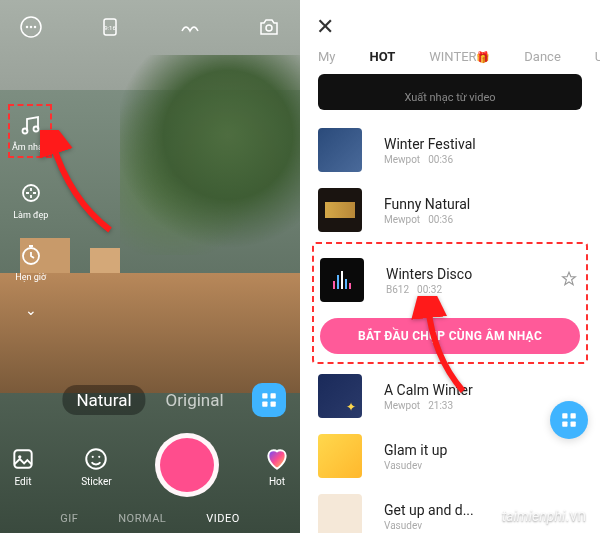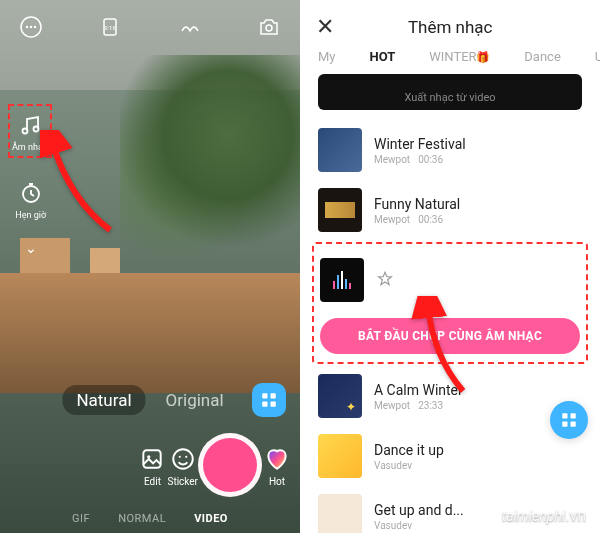--- a/index.html
+++ b/index.html
@@ -32,47 +32,47 @@
 .mode-pills { position: absolute; bottom: 118px; left: 50%; transform: translateX(-50%); display: flex; gap: 6px; }
 .pill { padding: 5px 14px; border-radius: 14px; font-size: 17px; color: #fff; }
 .pill.active { background: rgba(0,0,0,0.35); }
 .pill.inactive { color: rgba(255,255,255,0.7); text-align: center; }
 
 
 .grid-btn { position: absolute; right: 14px; bottom: 116px; width: 34px; height: 34px; border-radius: 10px; background: #3fb4ff; display: flex; align-items: center; justify-content: center; }
 .grid-btn svg { width: 18px; height: 18px; fill: #fff; }
 
 
-.bottom-bar { position: absolute; bottom: 36px; left: 0; right: 0; display: flex; align-items: center; justify-content: flex-end; padding: 0 8px; }
+.bottom-bar { position: absolute; bottom: 36px; left: 0; right: 0; display: flex; align-items: center; justify-content: space-between; padding: 0 8px; }
 .tool-btn { display: flex; flex-direction: column; align-items: center; gap: 2px; color: #fff; }
 .tool-btn-icon { width: 30px; height: 30px; display: flex; align-items: center; justify-content: center; }
 .tool-btn-icon svg { width: 26px; height: 26px; fill: none; stroke: #fff; stroke-width: 1.8; }
 .tool-btn-label { font-size: 10px; color: #fff; }
 .shutter { width: 64px; height: 64px; border-radius: 50%; background: #ff4d8d; border: 5px solid rgba(255,255,255,0.95); }
 
 
-.bottom-tabs { position: absolute; bottom: 8px; left: 0; right: 0; display: flex; justify-content: center; gap: 28px; align-items: center; }
+.bottom-tabs { position: absolute; bottom: 8px; left: 0; right: 0; display: flex; justify-content: center; gap: 40px; align-items: center; }
 .bottom-tab { font-size: 11px; color: rgba(255,255,255,0.55); letter-spacing: 0.5px; }
-.bottom-tab.active { color: #fff; font-weight: 700; }
+.bottom-tab.active { color: #fff; font-weight: 400; }
 
 
 .right-pane { width: 300px; height: 533px; background: #fff; position: relative; display: flex; flex-direction: column; }
 .music-header { display: flex; align-items: center; padding: 14px 16px 10px; }
 .close-x { font-size: 22px; color: #333; font-weight: 300; margin-right: 20px; }
 .music-title { flex: 1; text-align: center; font-size: 17px; color: #222; margin-right: 38px; }
 
 .music-tabs { display: flex; gap: 34px; padding: 0 18px 8px; font-size: 13px; overflow: hidden; white-space: nowrap; }
 .music-tab { color: #aaa; }
 .music-tab.active { color: #222; font-weight: 700; }
 .gift-icon { font-size: 11px; }
 
 .black-bar { margin: 2px 18px 10px; height: 36px; background: #111; border-radius: 6px; color: #888; font-size: 11px; display: flex; align-items: center; justify-content: center; padding-top: 10px; overflow: hidden; }
 
 .music-list { flex: 1; padding: 0 18px; overflow: hidden; }
-.music-item { display: flex; align-items: center; gap: 12px; padding: 8px 0; }
+.music-item { display: flex; align-items: center; gap: 22px; padding: 8px 0; }
 .mi-thumb { width: 44px; height: 44px; border-radius: 4px; flex-shrink: 0; }
 .mi-info { flex: 1; min-width: 0; }
 .mi-title { font-size: 14px; color: #222; }
 .mi-meta { font-size: 10px; color: #aaa; margin-top: 2px; }
 .mi-meta span { margin-right: 8px; }
 
 .thumb-festival { background: linear-gradient(135deg, #2a4a7a 0%, #4a6a9a 100%); }
 .thumb-funny { background: #1a1410; position: relative; }
 .thumb-funny::after { content: ''; position: absolute; top: 50%; left: 50%; transform: translate(-50%,-50%); width: 30px; height: 16px; background: linear-gradient(90deg, #d4a848 0%, #b88838 100%); }
 .thumb-disco { background: #0a0a0a; display: flex; align-items: center; justify-content: center; }
@@ -151,20 +151,29 @@
             <path d="M9 18V6l11-2v12"></path>
             <circle cx="7" cy="18" r="2.5"></circle>
             <circle cx="18" cy="16" r="2.5"></circle>
           </svg>
         </div>
       <div class="side-tool-label">Âm nhạc</div>
     </div>
     <div class="side-tool">
       <div class="side-tool-icon">
           <svg viewBox="0 0 24 24">
+            <circle cx="12" cy="12" r="8"></circle>
+            <path d="M12 7v3M12 14v3M7 12h3M14 12h3"></path>
+          </svg>
+        </div>
+      <div class="side-tool-label">Làm đẹp</div>
+    </div>
+    <div class="side-tool">
+      <div class="side-tool-icon">
+          <svg viewBox="0 0 24 24">
             <circle cx="12" cy="13" r="8"></circle>
             <path d="M12 9v4l3 2M10 3h4"></path>
           </svg>
         </div>
       <div class="side-tool-label">Hẹn giờ</div>
     </div>
     <div class="chevron-down">⌄</div>
   </div>
 
   <div class="mode-pills">
@@ -224,21 +233,20 @@
   <div class="bottom-tabs">
     <div class="bottom-tab">GIF</div>
     <div class="bottom-tab">NORMAL</div>
     <div class="bottom-tab active">VIDEO</div>
   </div>
 </div>
 
 <div class="right-pane">
   <div class="music-header">
     <div class="close-x">✕</div>
-    <div class="music-title">Thêm nhạc</div>
   </div>
 
   <div class="music-tabs">
     <div class="music-tab">My</div>
     <div class="music-tab active">HOT</div>
     <div class="music-tab"><span>WINTER</span><span class="gift-icon">🎁</span></div>
     <div class="music-tab">Dance</div>
     <div class="music-tab">UPBEAT</div>
   </div>
 
@@ -267,39 +275,43 @@
       <div class="music-item">
         <div class="mi-thumb thumb-disco">
             <div class="eq">
               <span></span>
               <span></span>
               <span></span>
               <span></span>
               <span></span>
             </div>
           </div>
+        <div class="mi-info">
+          <div class="mi-title">Winters Disco</div>
+          <div class="mi-meta"><span>B612</span><span>00:32</span></div>
+        </div>
         <div class="star-icon"><svg viewBox="0 0 24 24">
               <path d="M12 3l2.5 6h6l-5 4 2 6.5L12 16l-5.5 3.5 2-6.5-5-4h6z"></path>
             </svg></div>
       </div>
       <button class="cta-button">BẮT ĐẦU CHỤP CÙNG ÂM NHẠC</button>
     </div>
 
     <div class="music-item">
       <div class="mi-thumb thumb-calm"></div>
       <div class="mi-info">
         <div class="mi-title">A Calm Winter</div>
-        <div class="mi-meta"><span>Mewpot</span><span>23:33</span></div>
+        <div class="mi-meta"><span>Mewpot</span><span>21:33</span></div>
       </div>
     </div>
 
     <div class="music-item">
       <div class="mi-thumb thumb-glam"></div>
       <div class="mi-info">
-        <div class="mi-title">Dance it up</div>
+        <div class="mi-title">Glam it up</div>
         <div class="mi-meta"><span>Vasudev</span></div>
       </div>
     </div>
 
     <div class="music-item">
       <div class="mi-thumb thumb-getup"></div>
       <div class="mi-info">
         <div class="mi-title">Get up and d...</div>
         <div class="mi-meta"><span>Vasudev</span></div>
       </div>

